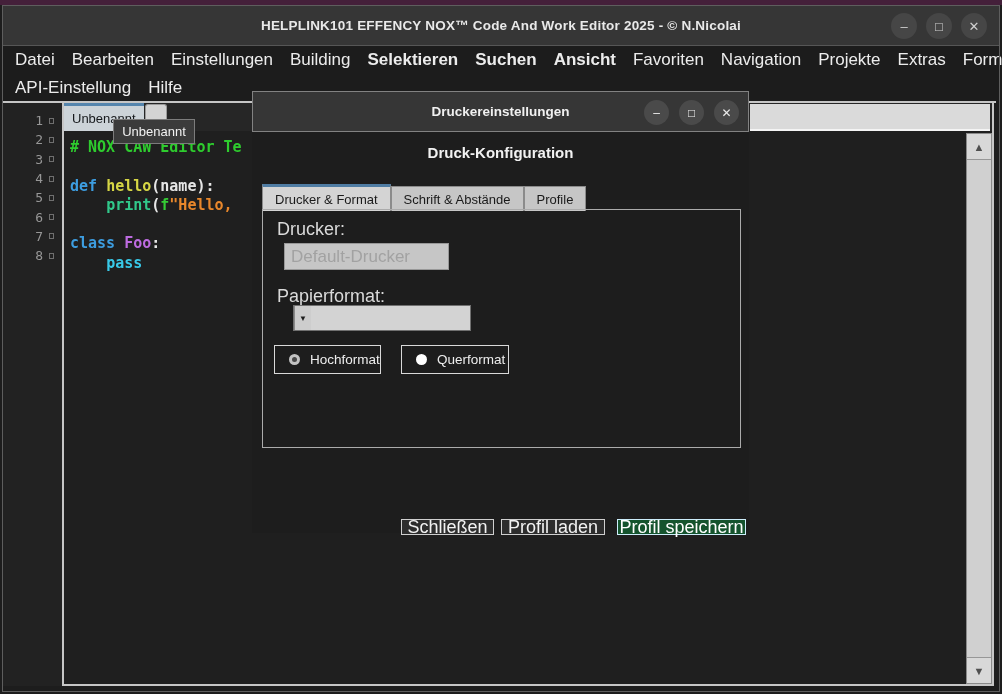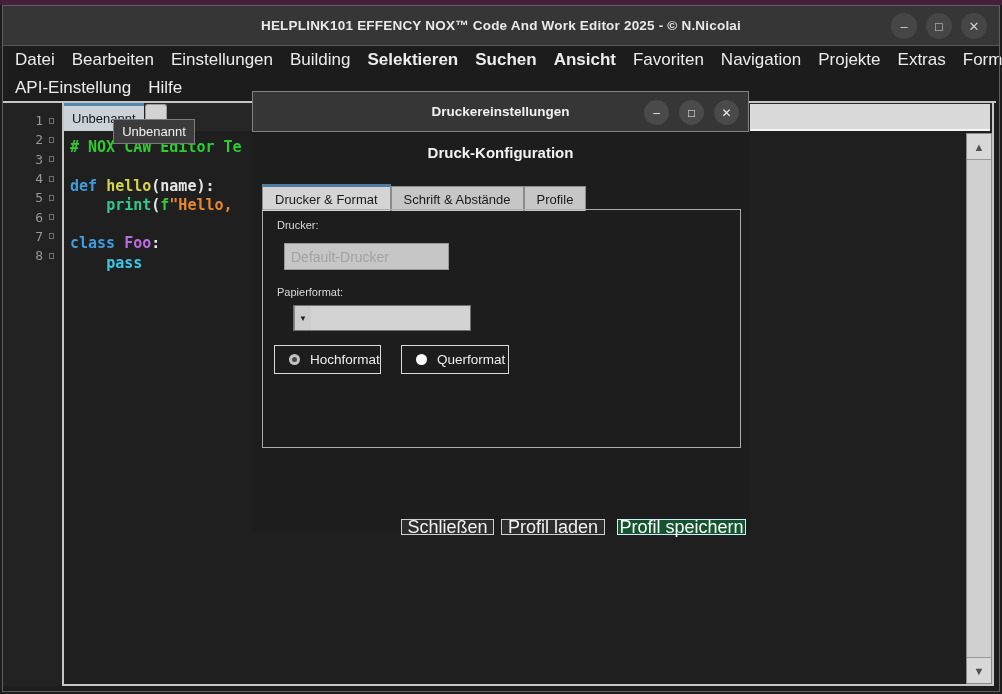--- a/index.html
+++ b/index.html
@@ -45,23 +45,23 @@
   .dlg-titlebar { position:absolute; left:0; top:0; width:100%; height:41px; background:#363636; border:1px solid #828282; display:flex; align-items:center; justify-content:center; }
   .dlg-title { font-weight:bold; font-size:13.5px; color:#f1f1f1; }
   .dlg-controls { position:absolute; right:9px; top:8px; display:flex; gap:10px; }
   .dlg-winbtn { width:25px; height:25px; border-radius:50%; background:#4a4a4a; color:#ededed; font-size:12px; display:flex; align-items:center; justify-content:center; }
   .dlg-body { position:absolute; left:0; top:41px; width:100%; height:401px; background:#1d1d1d; }
   .dlg-heading { position:absolute; left:0; top:12px; width:100%; text-align:center; font-weight:bold; font-size:15px; color:#f2f2f2; }
   .dlg-tabs { position:absolute; left:10px; top:52px; display:flex; align-items:flex-end; }
   .dtab { height:25px; padding:6px 12px; display:flex; align-items:center; font-size:13px; background:#c6c6c6; color:#1a1a1a; border:1px solid #8b8b8b; border-bottom:none; white-space:nowrap; }
   .dtab.active { background:#d4d4d4; border-top:3px solid #4f7ca3; height:27px; }
   .dlg-panel { position:absolute; left:10px; top:77px; width:479px; height:239px; border:1px solid #ababab; }
-  .fld-label { position:absolute; font-size:11px; color:#dadada; }
+  .fld-label { position:absolute; font-size:18px; color:#dadada; }
   .lbl-drucker { left:14px; top:9px; }
-  .printer-input { position:absolute; left:21px; top:33px; width:165px; height:27px; background:#c6c6c6; border:1px solid #989898; color:#a2a2a2; font-size:14px; display:flex; align-items:center; padding-left:6px; overflow:hidden; }
+  .printer-input { position:absolute; left:21px; top:33px; width:165px; height:27px; background:#c6c6c6; border:1px solid #989898; color:#a2a2a2; font-size:17px; display:flex; align-items:center; padding-left:6px; overflow:hidden; }
   .lbl-papier { left:14px; top:76px; }
   .paper-select { position:absolute; left:30px; top:95px; width:178px; height:26px; background:#d3d3d3; border:1px solid #707070; display:flex; align-items:stretch; }
   .paper-value { flex:1; display:flex; align-items:center; padding-left:6px; color:#151515; font-size:13.5px; }
   .select-arrow { width:17px; border-left:1px solid #8a8a8a; background:#cdcdcd; display:flex; align-items:center; justify-content:center; font-size:8px; color:#1e1e1e; }
   .radio-box { position:absolute; top:135px; height:29px; border:1px solid #d9d9d9; display:flex; align-items:center; gap:10px; padding-left:14px; color:#ededed; font-size:13.5px; }
   .radio { width:11px; height:11px; border-radius:50%; position:relative; flex:none; }
   .radio.sel { background:#c2c2c2; }
   .radio.sel::after { content:""; position:absolute; left:3px; top:3px; width:5px; height:5px; border-radius:50%; background:#474747; }
   .radio.unsel { background:#ffffff; }
   .dlg-action { position:absolute; top:387px; height:16px; background:#2d2d2d; border:1px solid #cfcfcf; color:#f2f2f2; font-size:18px; display:flex; align-items:center; justify-content:center; }

